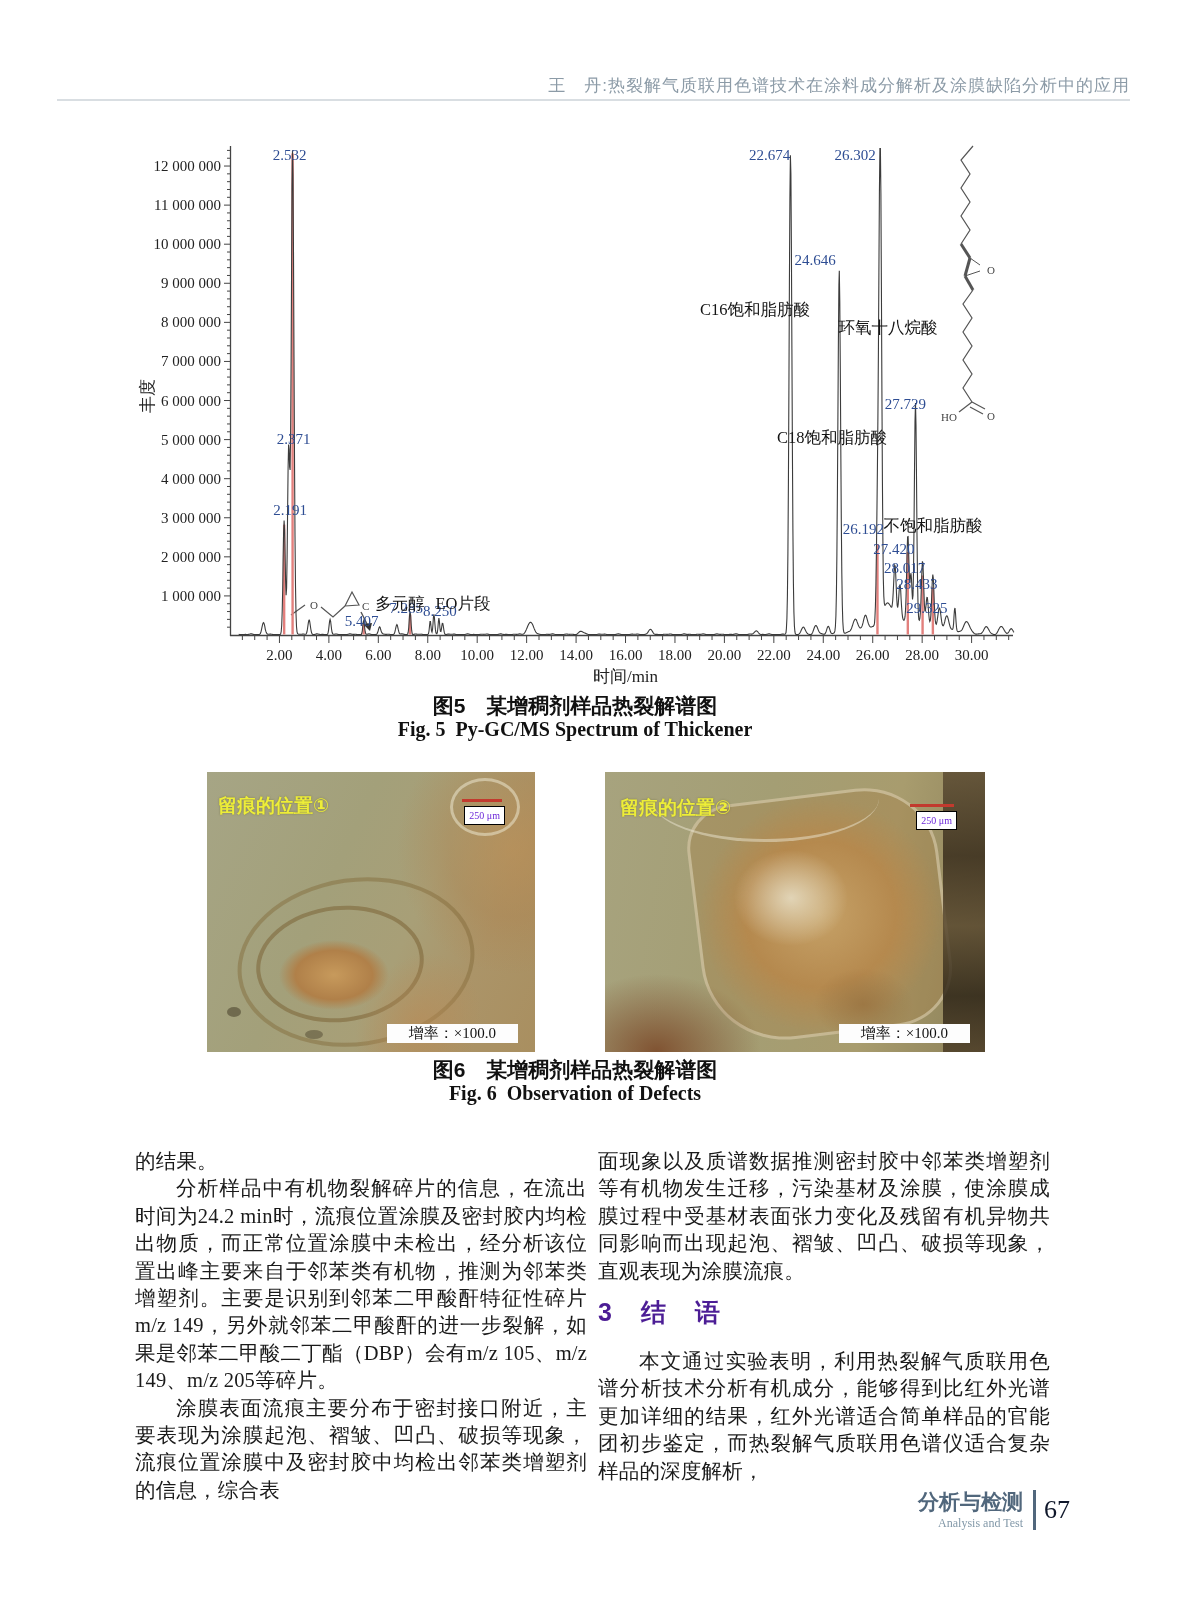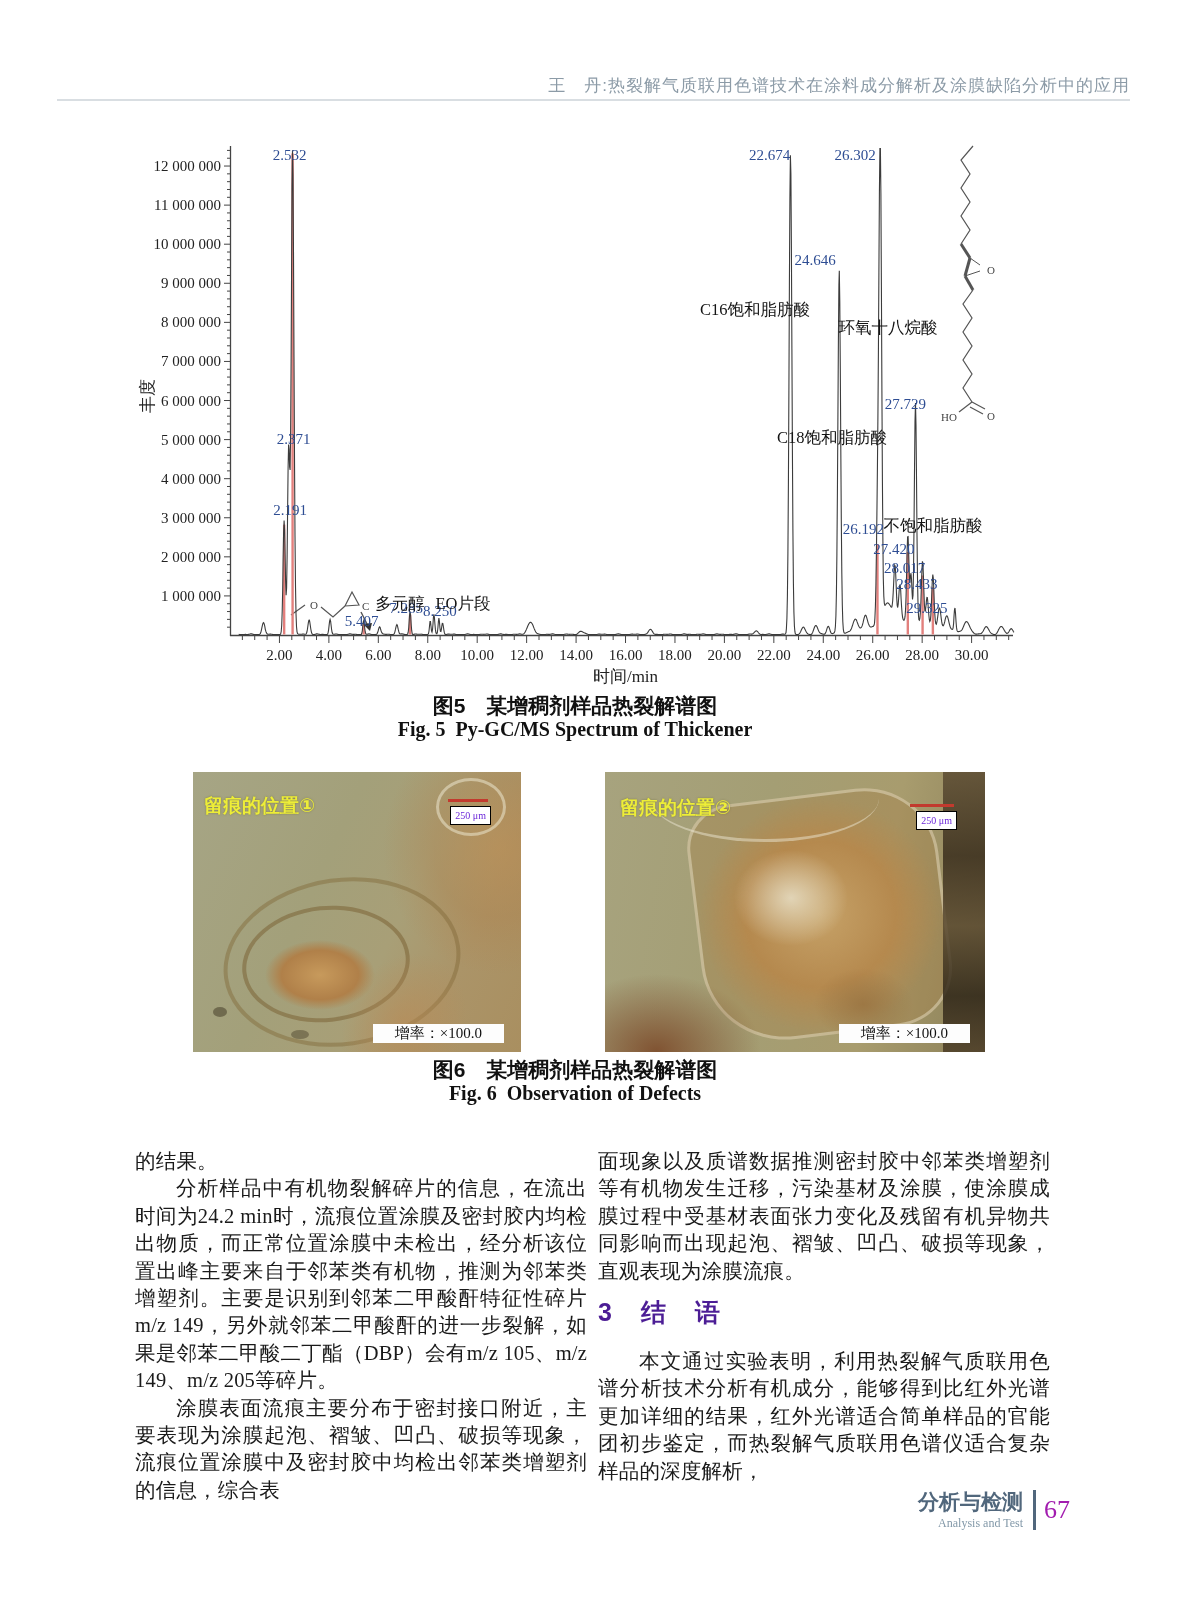--- a/index.html
+++ b/index.html
@@ -32,21 +32,21 @@
   .col p{margin:0;}
   .col p.ind{text-indent:2em;}
   .sec-head{position:absolute;left:598px;top:1296px;
        font-family:"Liberation Sans","DejaVu Sans",sans-serif;
        font-size:25px;font-weight:bold;color:#4c1d95;letter-spacing:2px;}
   
   .footer{position:absolute;left:840px;top:1488px;width:230px;display:flex;align-items:center;justify-content:flex-end;}
   .f-cn{font-family:"Liberation Sans","DejaVu Sans",sans-serif;font-weight:bold;font-size:21px;color:#51677c;text-align:right;margin-left:38px;}
   .f-en{font-family:"Liberation Serif","DejaVu Serif",serif;font-size:12px;color:#8298a8;text-align:right;white-space:pre;}
   .f-bar{width:3px;height:40px;background:#51677c;margin:0 8px 0 10px;}
-  .f-num{font-size:26px;color:#a21caf;}
+  .f-num{font-size:26px;color:#0f172a;}
 </style>
 </head>
 <body>
 
 <div class="page">
 
   <div class="hdr">王　丹:热裂解气质联用色谱技术在涂料成分解析及涂膜缺陷分析中的应用</div>
   <div class="hdr-rule"></div>
 
   <div class="chrom">
@@ -260,21 +260,21 @@
         <text x="697" y="315" text-anchor="middle" font-size="16.5" fill="#141414">C18饱和脂肪酸</text>
         <text x="798" y="403" text-anchor="middle" font-size="16.5" fill="#141414">不饱和脂肪酸</text>
         <text x="265" y="481" text-anchor="middle" font-size="16.5" fill="#141414">多元醇</text>
         <text x="328" y="481" text-anchor="middle" font-size="16.5" fill="#141414">EO片段</text>
       </svg>
   </div>
 
   <div class="cap cap-cn" style="top:692px">图5　某增稠剂样品热裂解谱图</div>
   <div class="cap cap-en" style="top:718px">Fig. 5  Py-GC/MS Spectrum of Thickener</div>
 
-  <div class="micro" style="left:193px;width:328px;
+  <div class="micro" style="left:207px;width:328px;
        background:linear-gradient(115deg,#a6a585 0%,#a3a07a 38%,#a89f77 60%,#ab9468 78%,#a98f60 100%);">
     <div class="blob" style="left:58%;top:-18%;width:70%;height:90%;
          background:radial-gradient(closest-side,rgba(190,140,80,.55),rgba(176,128,73,.35) 55%,rgba(0,0,0,0) 100%);"></div>
     <div class="blob" style="left:74%;top:2%;width:64px;height:52px;border:3px solid rgba(235,230,205,.55);"></div>
     <div class="blob" style="left:9%;top:38%;width:230px;height:160px;border:4px solid rgba(128,104,55,.45);transform:rotate(-8deg);"></div>
     <div class="blob" style="left:15%;top:48%;width:160px;height:108px;border:4px solid rgba(120,94,48,.5);transform:rotate(-6deg);"></div>
     <div class="blob" style="left:22%;top:60%;width:110px;height:70px;
          background:radial-gradient(closest-side,#c79a5c,#b08049 70%,rgba(176,128,73,0));"></div>
     <div class="blob" style="left:46%;top:64%;width:120px;height:150px;transform:rotate(25deg);
          background:radial-gradient(closest-side,rgba(186,138,84,.6),rgba(0,0,0,0));"></div>

